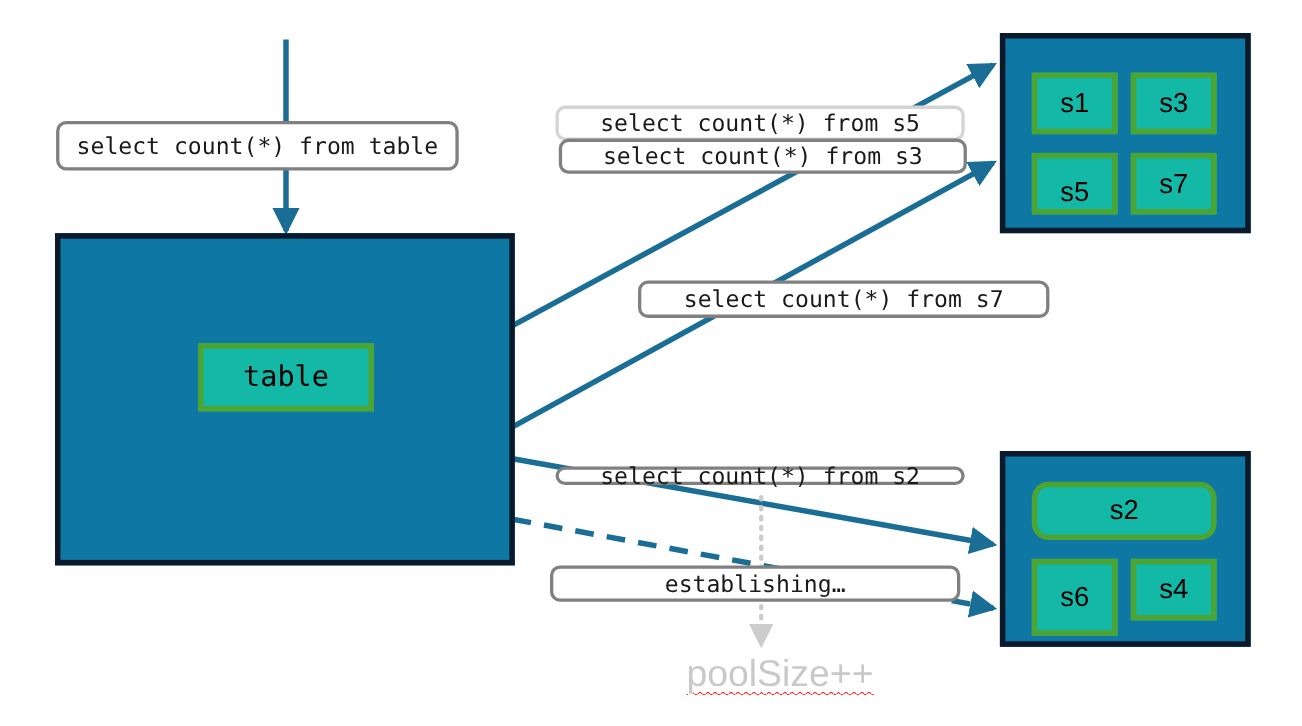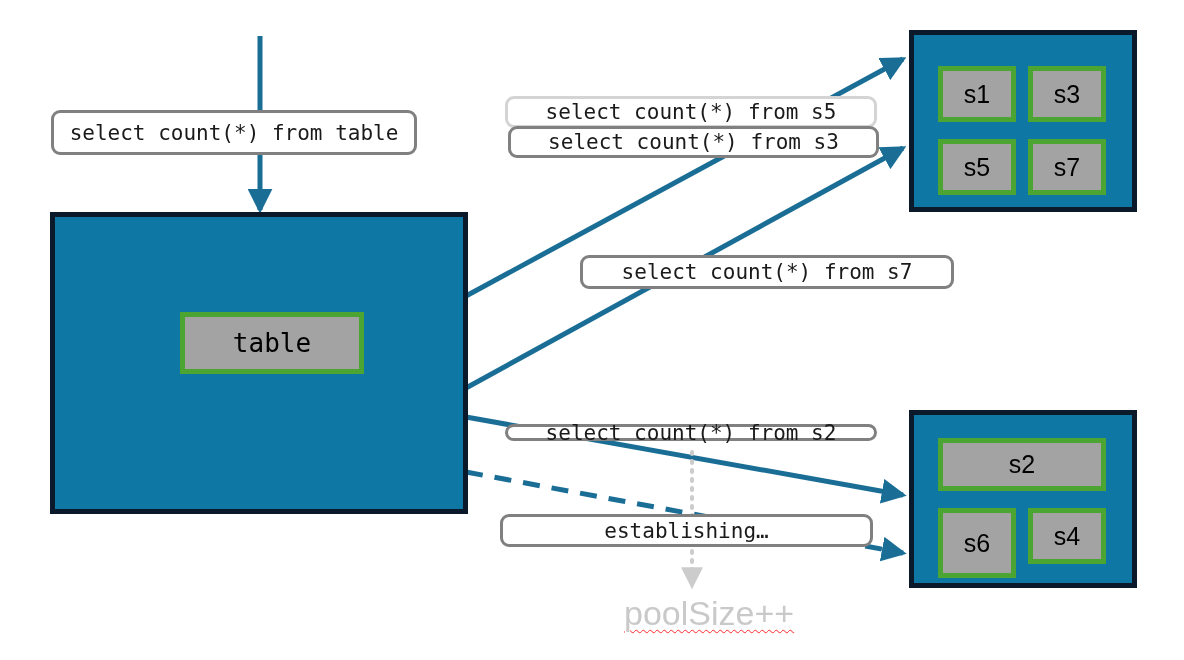--- a/index.html
+++ b/index.html
@@ -26,21 +26,21 @@
   
   .teal-box {
     position: absolute;
     background: #0E77A4;
     border: 5px solid #0A1A2A;
     box-sizing: border-box;
   }
   
   .node {
     position: absolute;
-    background: #a3a3a3;
+    background: #14b8a6;
     border: 5px solid #4CA432;
     box-sizing: border-box;
     display: flex;
     align-items: center;
     justify-content: center;
     color: #000000;
   }
   .node.mono {
     font-family: "DejaVu Sans Mono", "Liberation Mono", monospace;
     font-size: 26px;
@@ -109,21 +109,21 @@
     <line x1="692" y1="452" x2="692" y2="586" stroke="#CCCCCC" stroke-width="4" stroke-dasharray="2 7" stroke-linecap="round" marker-end="url(#ah-gray)"></line>
   </svg>
 
   <div class="pill" style="left:51px; top:110px; width:366px; height:45px;">
     <span>select count(*) from table</span>
   </div>
 
   <div class="teal-box" style="left:50px; top:212px; width:418px; height:302px;">
   </div>
 
-  <div class="node mono" style="left:180px; top:312px; width:184px; height:62px;">
+  <div class="node mono" style="left:180px; top:312px; width:160px; height:62px;">
     <span>table</span>
   </div>
 
   <div class="pill light" style="left:505px; top:96px; width:372px; height:32px;">
     <span>select count(*) from s5</span>
   </div>
 
   <div class="pill" style="left:508px; top:126px; width:371px; height:32px;">
     <span>select count(*) from s3</span>
   </div>
@@ -148,32 +148,32 @@
   </div>
 
   <div class="node sans" style="left:938px; top:66px; width:78px; height:56px;">
     <span>s1</span>
   </div>
 
   <div class="node sans" style="left:1028px; top:66px; width:78px; height:56px;">
     <span>s3</span>
   </div>
 
-  <div class="node sans" style="left:938px; top:139px; width:78px; height:56px;">
+  <div class="node sans" style="left:938px; top:139px; width:78px; height:56px;align-items:flex-end;">
     <span>s5</span>
   </div>
 
   <div class="node sans" style="left:1028px; top:139px; width:78px; height:56px;">
     <span>s7</span>
   </div>
 
   <div class="teal-box" style="left:909px; top:410px; width:228px; height:178px;">
   </div>
 
-  <div class="node sans" style="left:938px; top:438px; width:168px; height:53px;">
+  <div class="node sans" style="left:938px; top:438px; width:168px; height:53px;border-radius:15px;">
     <span>s2</span>
   </div>
 
   <div class="node sans" style="left:938px; top:508px; width:78px; height:70px;">
     <span>s6</span>
   </div>
 
   <div class="node sans" style="left:1028px; top:508px; width:78px; height:56px;">
     <span>s4</span>
   </div>

